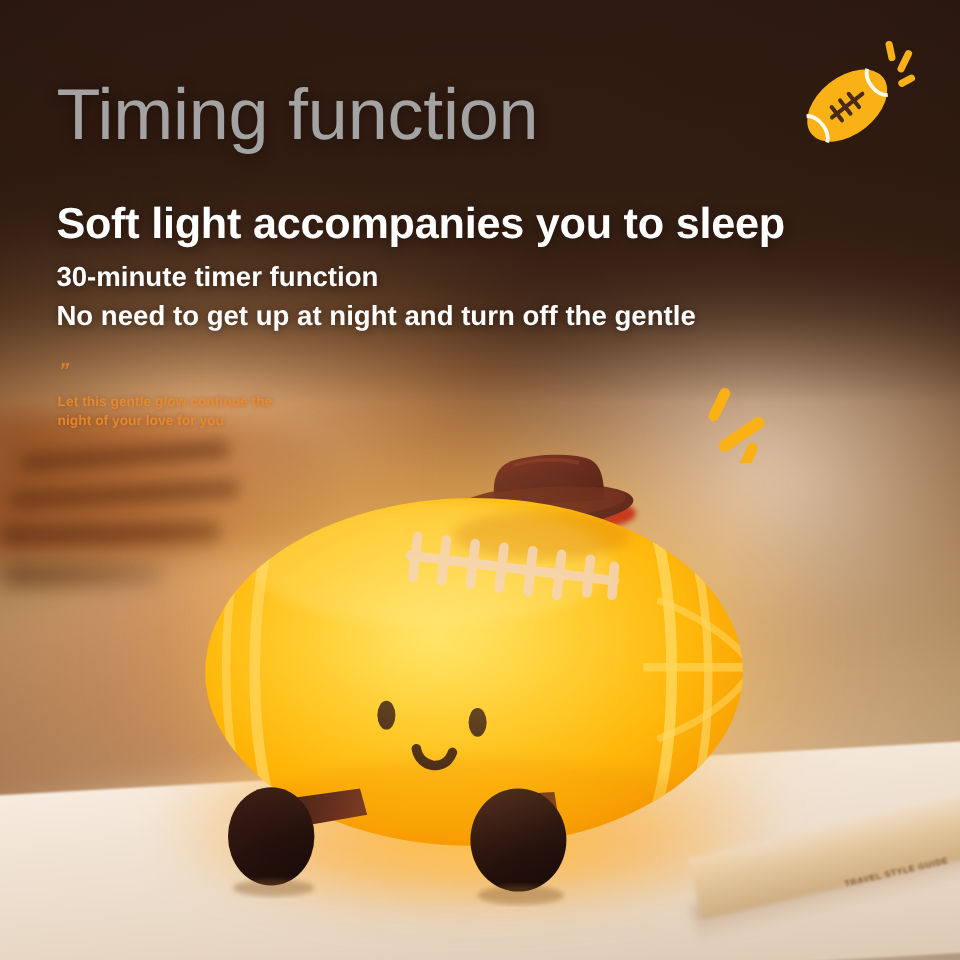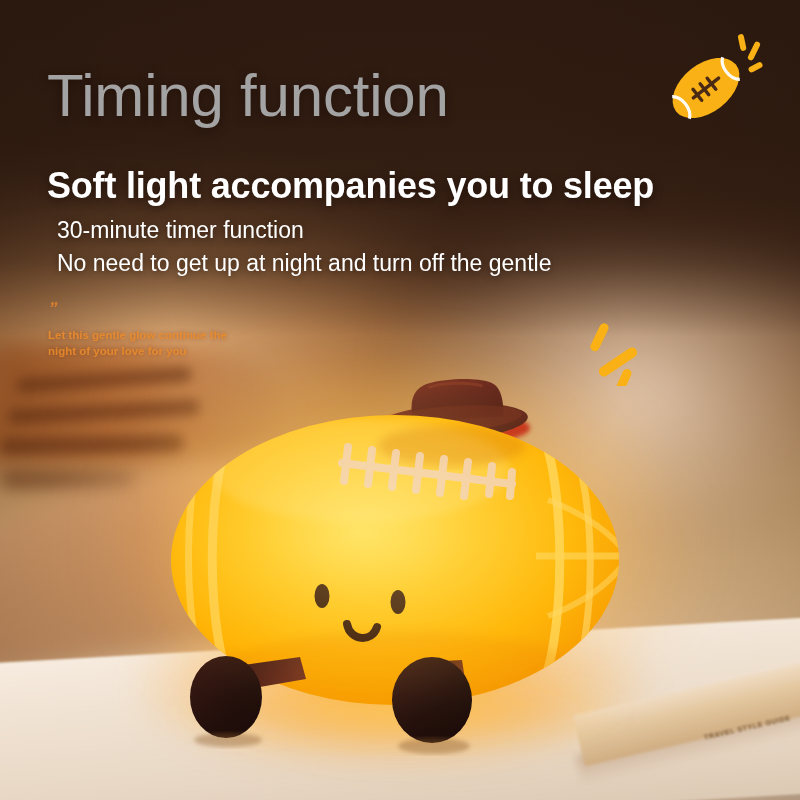--- a/index.html
+++ b/index.html
@@ -134,24 +134,23 @@
   }
   .subhead {
     position:absolute; left:47px; top:132px;
     font-size:36px; font-weight:700; color:#ffffff;
     letter-spacing:-0.2px; line-height:1;
     text-shadow:0 2px 10px rgba(20,8,0,0.55);
     margin-top:36px;
   }
   .body-lines {
     position:absolute; left:47px; top:214px;
-    font-size:23px; font-weight:400; color:#ffffff;
+    font-size:23px; font-weight:700; color:#ffffff;
     line-height:1.45;
     text-shadow:0 1px 7px rgba(20,8,0,0.5);
-    margin-left:10px;
   }
   .body-lines div { white-space:nowrap; }
 
   .quote-mark {
     position:absolute; left:49px; top:300px;
     font-size:17px; font-weight:800; color:#e8852a;
     opacity:0.85; line-height:1;
     letter-spacing:1px;
     transform:skewX(-12deg);
   }

